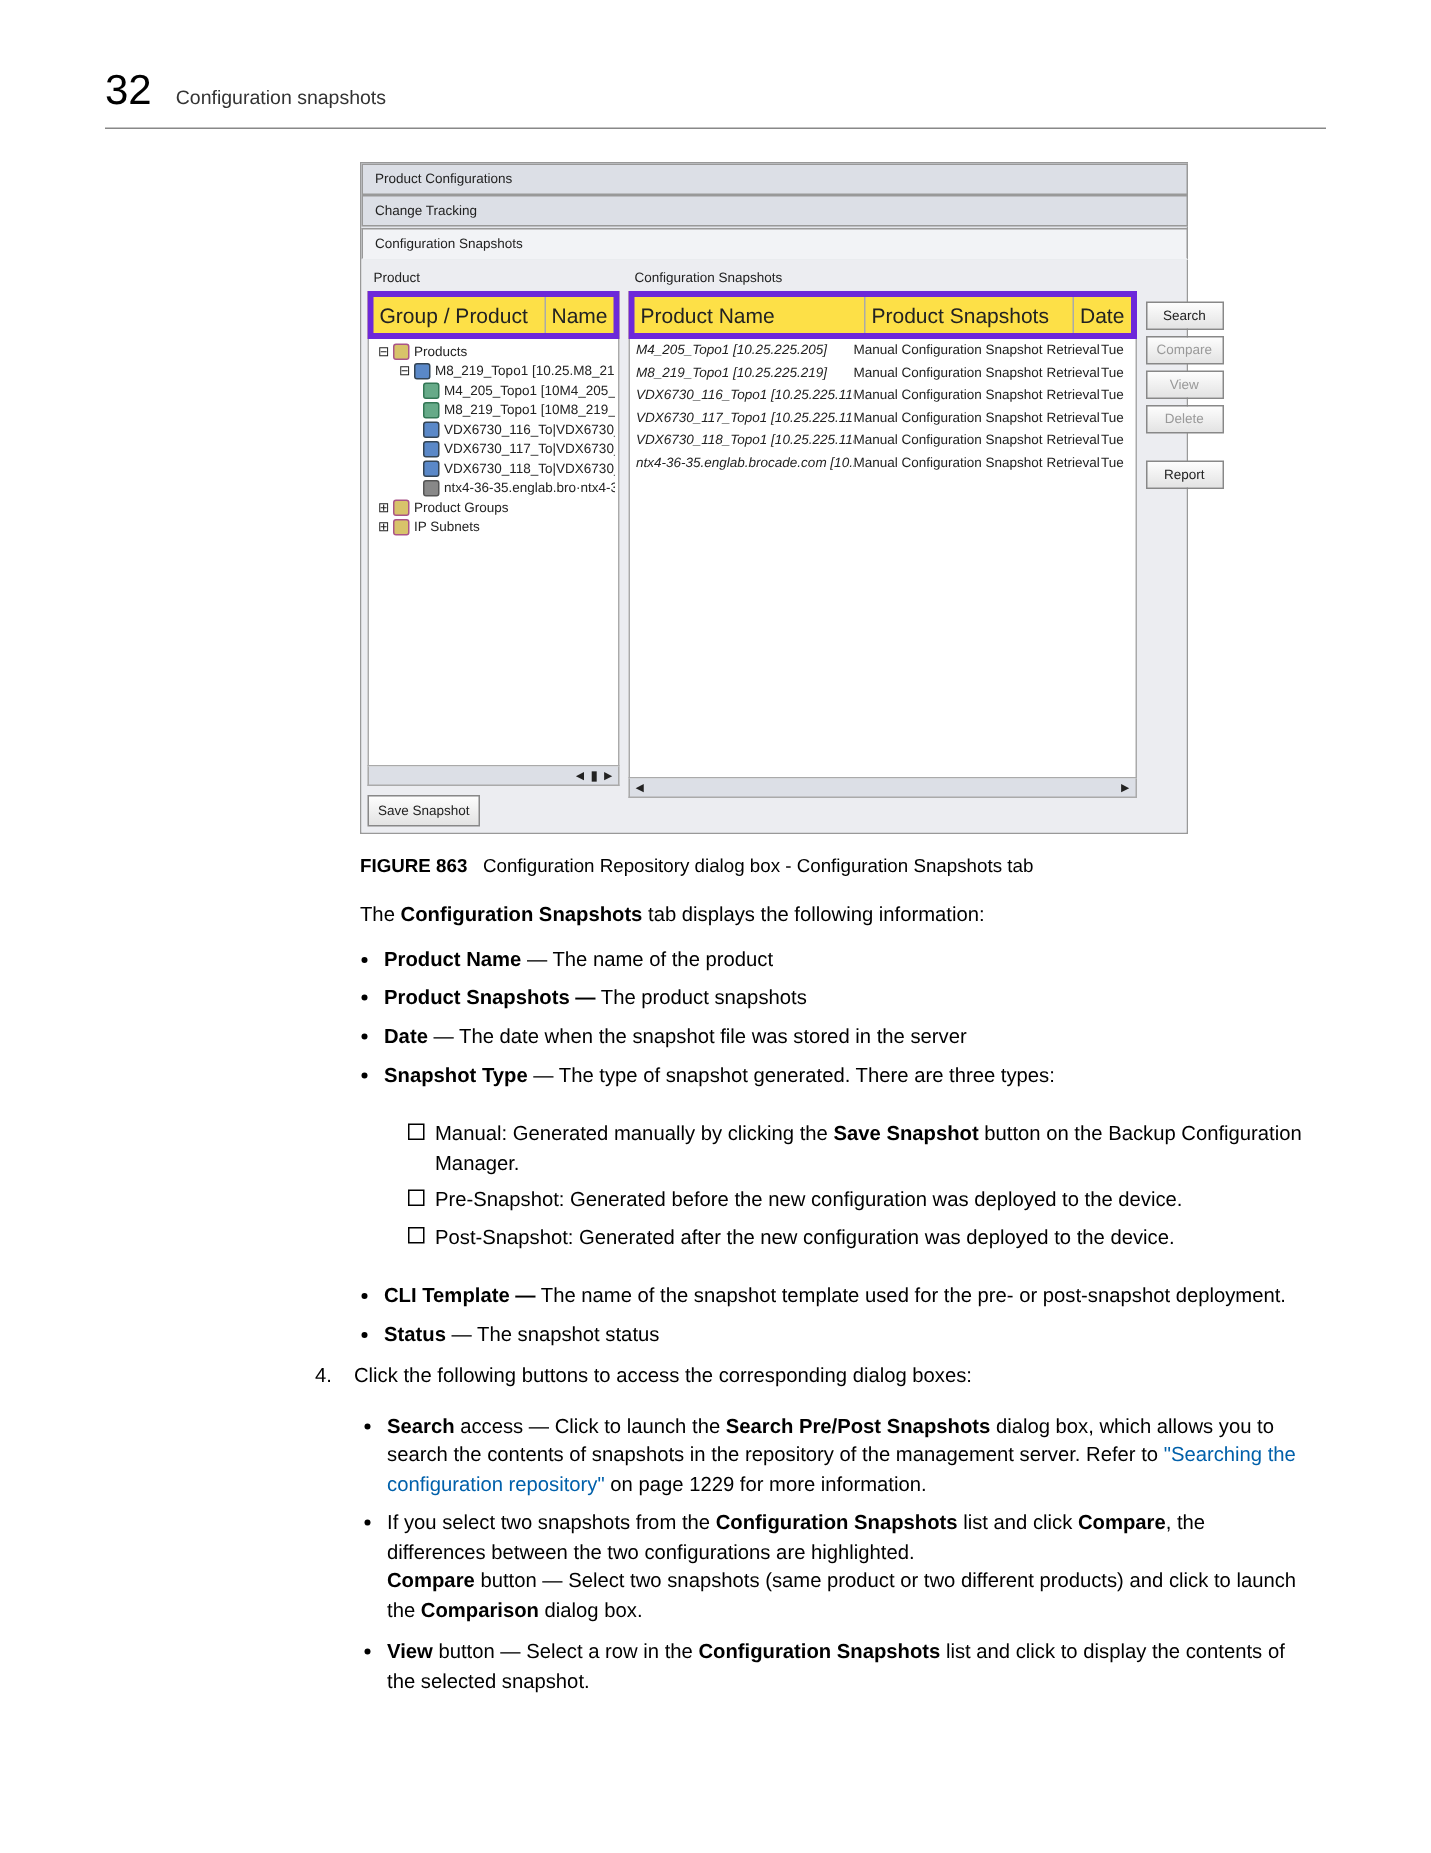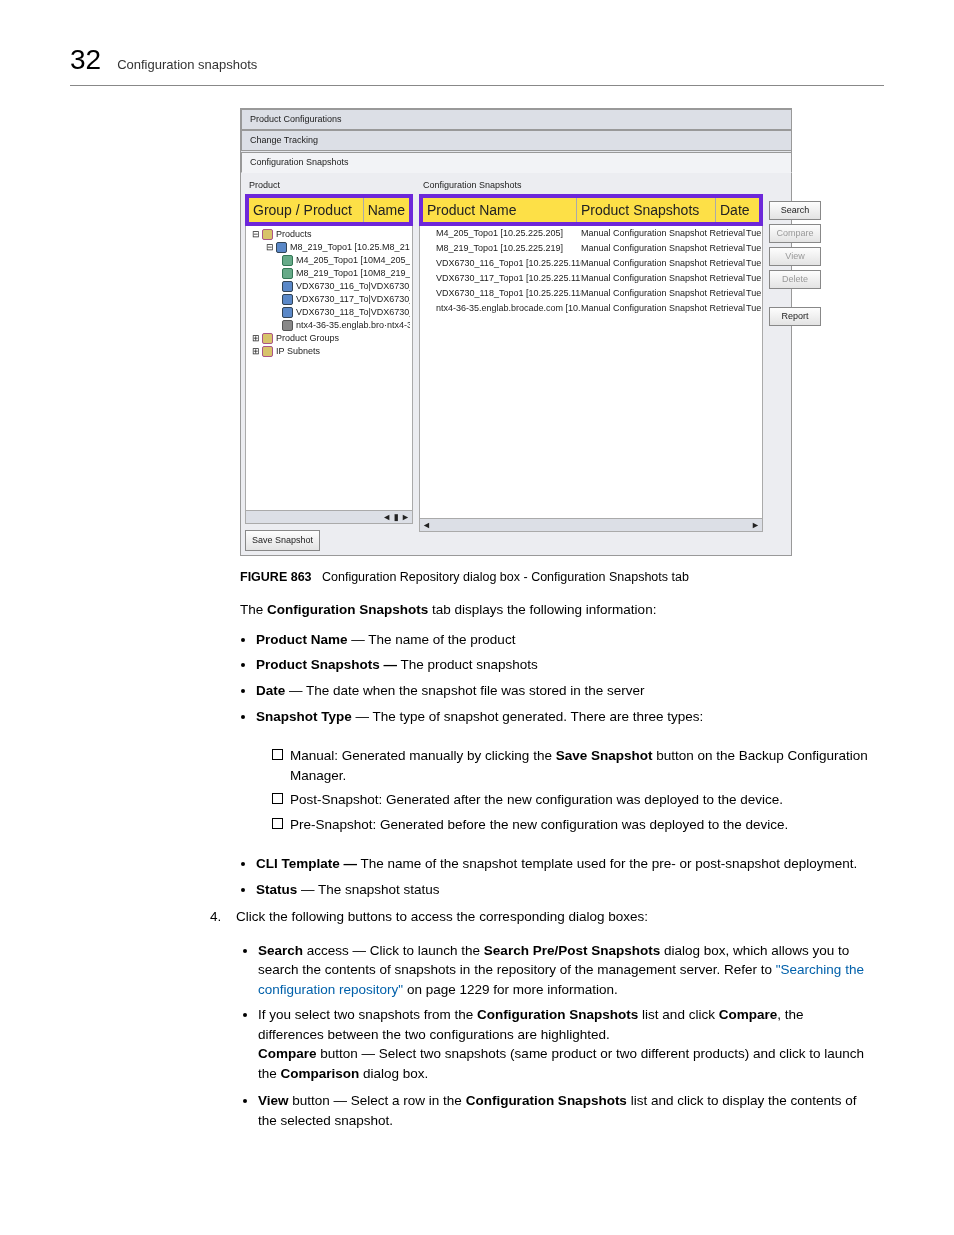--- a/index.html
+++ b/index.html
@@ -133,21 +133,21 @@
   }
   .grid {
     background:#fff;
     border:1px solid #aaa;
     border-top:none;
     height:292px;
     font-size:9px;
     overflow:hidden;
   }
   .grid .grow { display:flex; white-space:nowrap; padding:1px 0;}
-  .grid .grow span:nth-child(1){width:145px; padding-left:16px; overflow:hidden;}
+  .grid .grow span:nth-child(1){width:145px; padding-left:4px; overflow:hidden;font-style:italic;}
   .grid .grow span:nth-child(2){width:165px; overflow:hidden;}
   .grid .grow span:nth-child(3){width:16px; overflow:hidden;}
   .btn-col {
     width:52px;
     padding:24px 4px 0 6px;
     display:flex;flex-direction:column;gap:4px;
   }
   .sbtn{
     background:linear-gradient(#fdfdfd,#e3e3e3);
     border:1px solid #888;
@@ -288,22 +288,22 @@
   <p>
     <span>The </span><b>Configuration Snapshots</b><span> tab displays the following information:</span>
   </p>
   <ul class="bullets">
     <li><b>Product Name</b><span> — The name of the product</span></li>
     <li><b>Product Snapshots —</b><span> The product snapshots</span></li>
     <li><b>Date</b><span> — The date when the snapshot file was stored in the server</span></li>
     <li><b>Snapshot Type</b><span> — The type of snapshot generated. There are three types:</span>
       <ul class="squares">
         <li><span>Manual: Generated manually by clicking the </span><b>Save Snapshot</b><span> button on the Backup Configuration Manager.</span></li>
+        <li>Pre-Snapshot: Generated before the new configuration was deployed to the device.</li>
         <li>Post-Snapshot: Generated after the new configuration was deployed to the device.</li>
-        <li>Pre-Snapshot: Generated before the new configuration was deployed to the device.</li>
       </ul>
     </li>
     <li><b>CLI Template —</b><span> The name of the snapshot template used for the pre- or post-snapshot deployment.</span></li>
     <li><b>Status</b><span> — The snapshot status</span></li>
   </ul>
 </div>
 
 <div class="step-row">
   <div class="step-num">4.</div>
   <div class="step-body">

